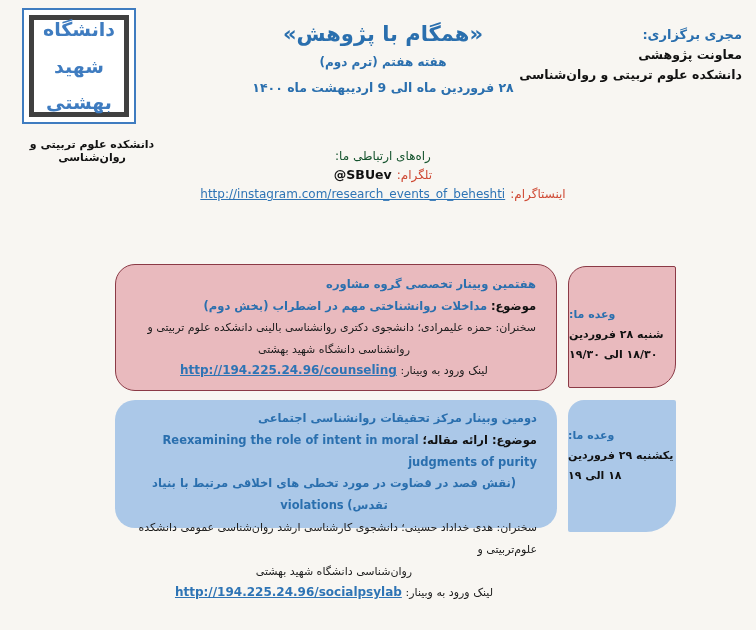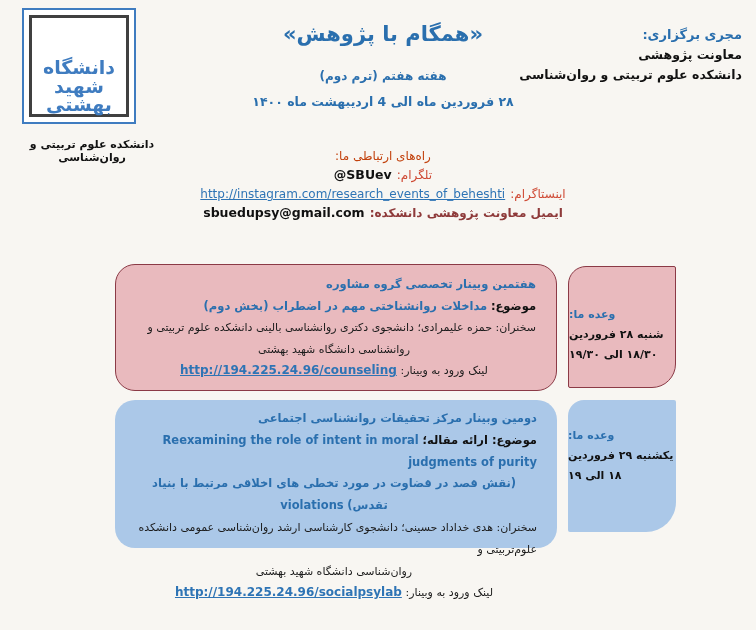--- a/index.html
+++ b/index.html
@@ -13,60 +13,60 @@
   }
   .abs { position:absolute; }
 
   
   .logo-box {
     left:22px; top:8px; width:114px; height:116px;
     border:2px solid #3f7cc0; background:#ffffff; padding:5px;
   }
   .logo-inner {
     width:100%; height:100%;
-    border:3px solid #404040;
-    display:flex; flex-direction:column; align-items:center; justify-content:flex-end;
+    border:5px solid #404040;
+    display:flex; flex-direction:column; align-items:center; justify-content:space-between;
     color:#3f7cc0; font-weight:bold; line-height:0.98; font-size:19px;
     letter-spacing:-1px;
   }
   .logo-caption {
     left:6px; top:138px; width:172px;
     text-align:center; font-weight:bold; font-size:11px; color:#111;
   }
 
   
   .center-header { left:228px; top:22px; width:310px; text-align:center; direction:rtl; }
   .main-title { font-size:21px; font-weight:bold; color:#2a6fae; }
-  .sub-title  { font-size:12px; font-weight:bold; color:#2a6fae; margin-top:23px; }
+  .sub-title  { font-size:12px; font-weight:bold; color:#2a6fae; margin-top:9px; }
   .date-range { font-size:12.5px; font-weight:bold; color:#2a6fae; margin-top:11px; }
 
   
   .organizer { right:14px; top:18px; width:230px; text-align:right; direction:rtl; line-height:20px; }
   .organizer .lbl { font-size:13px; font-weight:bold; color:#2a6fae;margin-top:7px; }
   .organizer .ln  { font-size:12.5px; font-weight:bold; color:#111; }
 
   
   .contact { left:188px; top:147px; width:390px; text-align:center; direction:rtl; line-height:18px; }
-  .contact .heading { font-size:12px; color:#c2410c; }
+  .contact .heading { font-size:12px; color:#14532d; }
   .red-lbl  { color:#cf4a35; font-size:12px; }
   .maroon-lbl { color:#8e3a3a; font-size:12px; font-weight:bold; }
   .plain-bold { color:#111; font-weight:bold; font-size:12.5px; direction:ltr; unicode-bidi:embed; }
   a.link { color:#2e74b5; text-decoration:underline; direction:ltr; unicode-bidi:embed; font-size:12px;margin-top:19px; }
   a.link.bold { font-weight:bold; }
 
   
   .box {
     direction:rtl; padding:9px 20px 0 16px; line-height:21.5px; font-size:11.5px;
   }
   .pink-box {
     left:115px; top:264px; width:442px; height:127px;
     background:#e9babe; border:1.6px solid #8b3a46; border-radius:20px;
   }
   .blue-box {
-    left:115px; top:400px; width:442px; height:148px;
+    left:115px; top:400px; width:442px; height:128px;
     background:#abc8e8; border-radius:20px;
     padding-top:8px; line-height:21.8px;
   }
   .box .r { text-align:right; }
   .box .c { text-align:center; }
   .blue-txt { color:#2a6fae; font-weight:bold; }
   .blk-b { color:#111; font-weight:bold; }
   .blk { color:#1b1b1b; font-size:11px; }
   .en { direction:ltr; unicode-bidi:embed; font-size:11.5px; }
 
@@ -95,42 +95,38 @@
     <span>دانشگاه</span>
     <span>شهید</span>
     <span>بهشتی</span>
   </div>
 </div>
 <div class="abs logo-caption">دانشکده علوم تربیتی و روان‌شناسی</div>
 
 <div class="abs center-header">
   <div class="main-title">«همگام با پژوهش»</div>
   <div class="sub-title">هفته هفتم (ترم دوم)</div>
-  <div class="date-range">۲۸ فروردین ماه الی 4 اردیبهشت ماه ۱۴۰۰</div>
+  <div class="date-range">۲۸ فروردین ماه الی 9 اردیبهشت ماه ۱۴۰۰</div>
 </div>
 
 <div class="abs organizer">
   <div class="lbl">مجری برگزاری:</div>
   <div class="ln">معاونت پژوهشی</div>
   <div class="ln">دانشکده علوم تربیتی و روان‌شناسی</div>
 </div>
 
 <div class="abs contact">
   <div class="heading">راه‌های ارتباطی ما:</div>
   <div>
     <span class="red-lbl">تلگرام:</span>
     <span class="plain-bold">@SBUev</span>
   </div>
   <div>
     <span class="red-lbl">اینستاگرام:</span>
     <a class="link" href="#">http://instagram.com/research_events_of_beheshti</a>
-  </div>
-  <div>
-    <span class="maroon-lbl">ایمیل معاونت پژوهشی دانشکده:</span>
-    <span class="plain-bold">sbuedupsy@gmail.com</span>
   </div>
 </div>
 
 <div class="abs box pink-box">
   <div class="r blue-txt">هفتمین وبینار تخصصی گروه مشاوره</div>
   <div class="r">
     <span class="blk-b">موضوع:</span>
     <span class="blue-txt">مداخلات روانشناختی مهم در اضطراب (بخش دوم)</span>
   </div>
   <div class="r blk">سخنران: حمزه علیمرادی؛ دانشجوی دکتری روانشناسی بالینی دانشکده علوم تربیتی و</div>

